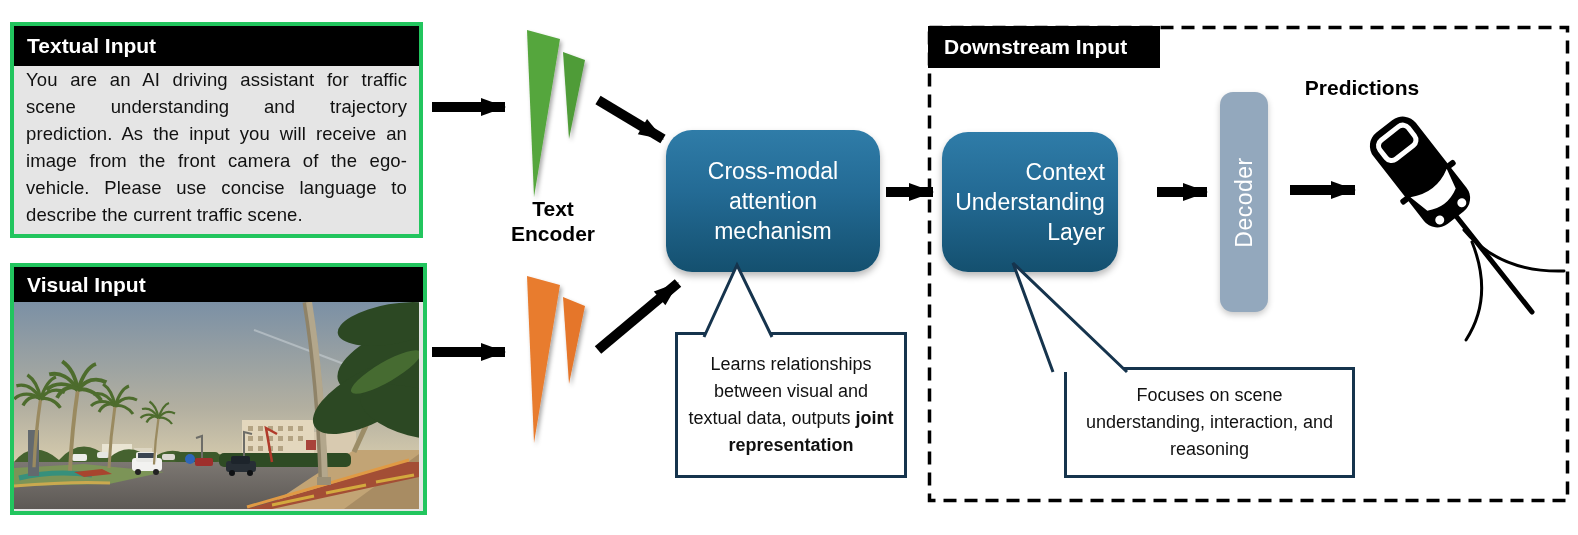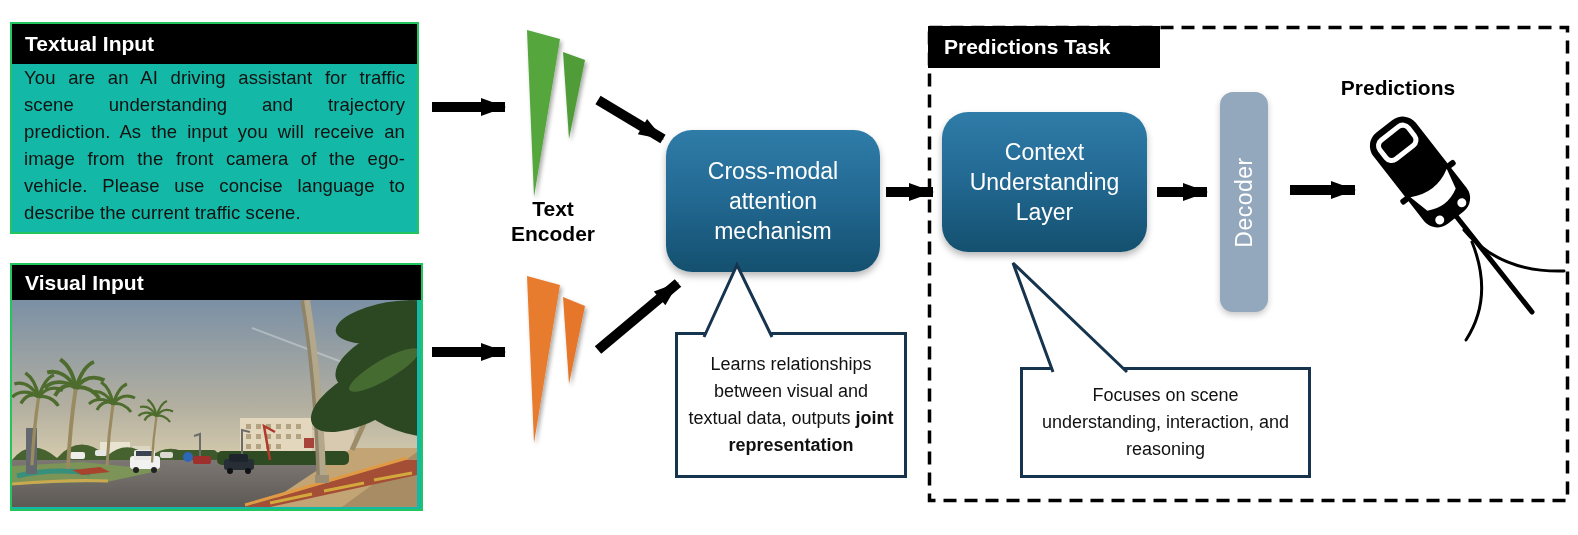--- a/index.html
+++ b/index.html
@@ -1,21 +1,21 @@
 <!DOCTYPE html>
 <html><head>
 <meta charset="utf-8">
 <style>
   html,body{margin:0;padding:0;background:#ffffff;}
   body{width:1578px;height:535px;font-family:"Liberation Sans",sans-serif;}
   .canvas{position:relative;width:1578px;height:535px;background:#fff;overflow:hidden;}
   .abs{position:absolute;}
 
   
-  .inbox{border:2px solid #22c55e;background:#14b8a6;z-index:1;}
+  .inbox{border:4px solid #22c55e;background:#e5e5e5;z-index:1;}
   .inbox-header{background:#000;color:#fff;font-weight:bold;font-size:21px;display:flex;align-items:center;padding-left:13px;}
   .textual-body{font-size:18.5px;line-height:27px;color:#111;text-align:justify;padding:0 12px 0 12px;letter-spacing:.1px;}
 
   
   .enc-label{color:#000;font-weight:bold;font-size:21px;line-height:25px;text-align:center;z-index:2;}
 
   
   .tealbox{background:linear-gradient(180deg,#2f7ca8 0%,#236a94 45%,#14506f 100%);
     border-radius:26px;color:#fff;font-size:23px;line-height:30px;text-align:center;
     display:flex;align-items:center;justify-content:center;z-index:1;
@@ -198,36 +198,36 @@
   </div>
 
   <div class="abs callout" style="left:675px;top:332px;width:226px;height:140px;">
     <div class="lbl">
       <span>Learns relationships between visual and textual data, outputs</span>
       <b>joint representation</b>
     </div>
   </div>
 
   <div class="abs ds-header" style="left:928px;top:26px;width:216px;height:42px;">
-    <span>Predictions Task</span>
-  </div>
-
-  <div class="abs tealbox" style="left:942px;top:112px;width:205px;height:140px;">
+    <span>Downstream Input</span>
+  </div>
+
+  <div class="abs tealbox" style="left:942px;top:132px;width:176px;height:140px;text-align:right;">
     <div class="lbl">Context Understanding Layer</div>
   </div>
 
-  <div class="abs callout" style="left:1020px;top:367px;width:285px;height:105px;justify-content:flex-end;">
+  <div class="abs callout" style="left:1064px;top:367px;width:285px;height:105px;justify-content:flex-end;">
     <div class="lbl">Focuses on scene understanding, interaction, and reasoning</div>
   </div>
 
   <div class="abs decoder" style="left:1220px;top:92px;width:48px;height:220px;">
     <div class="lbl">Decoder</div>
   </div>
 
-  <div class="abs pred-label" style="left:1318px;top:76px;width:160px;">Predictions</div>
+  <div class="abs pred-label" style="left:1282px;top:76px;width:160px;">Predictions</div>
 
   <svg class="overlay" width="1578" height="535" viewBox="0 0 1578 535">
     <defs>
       <marker id="ah" markerUnits="userSpaceOnUse" markerWidth="28" markerHeight="24" refX="25" refY="11" orient="auto">
         <path d="M1,2 L26,11 L1,20 Z" fill="#000"></path>
       </marker>
       <filter id="ds" x="-30%" y="-30%" width="160%" height="160%">
         <feDropShadow dx="2" dy="3" stdDeviation="2" flood-opacity="0.35"></feDropShadow>
       </filter>
     </defs>

